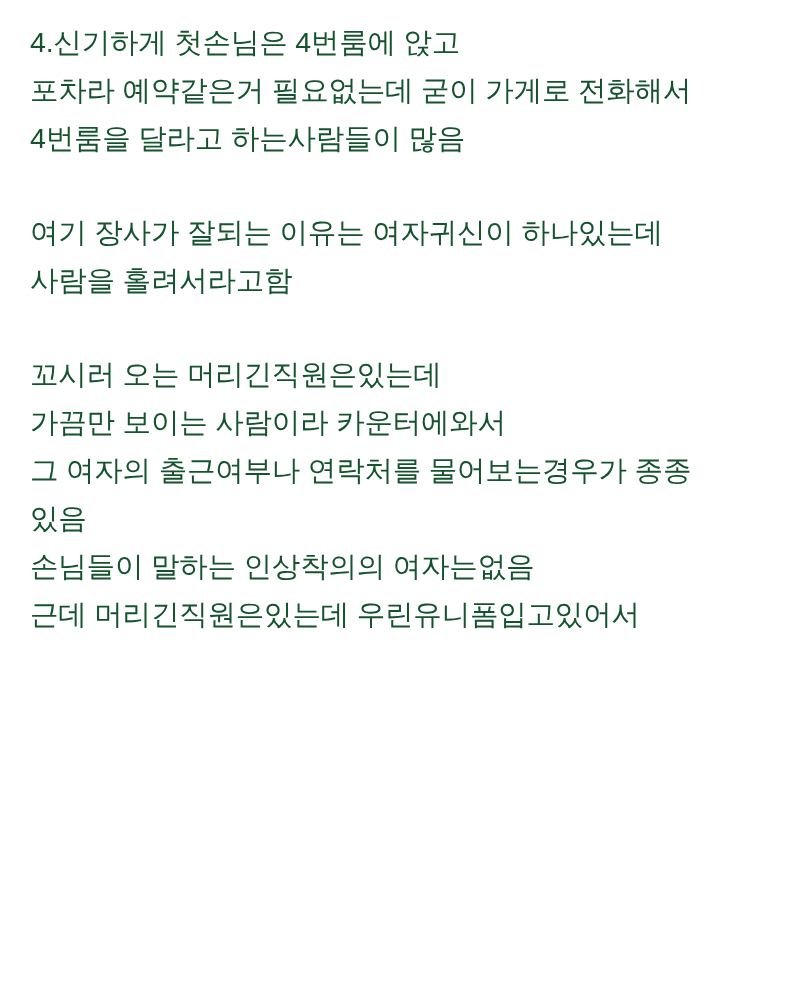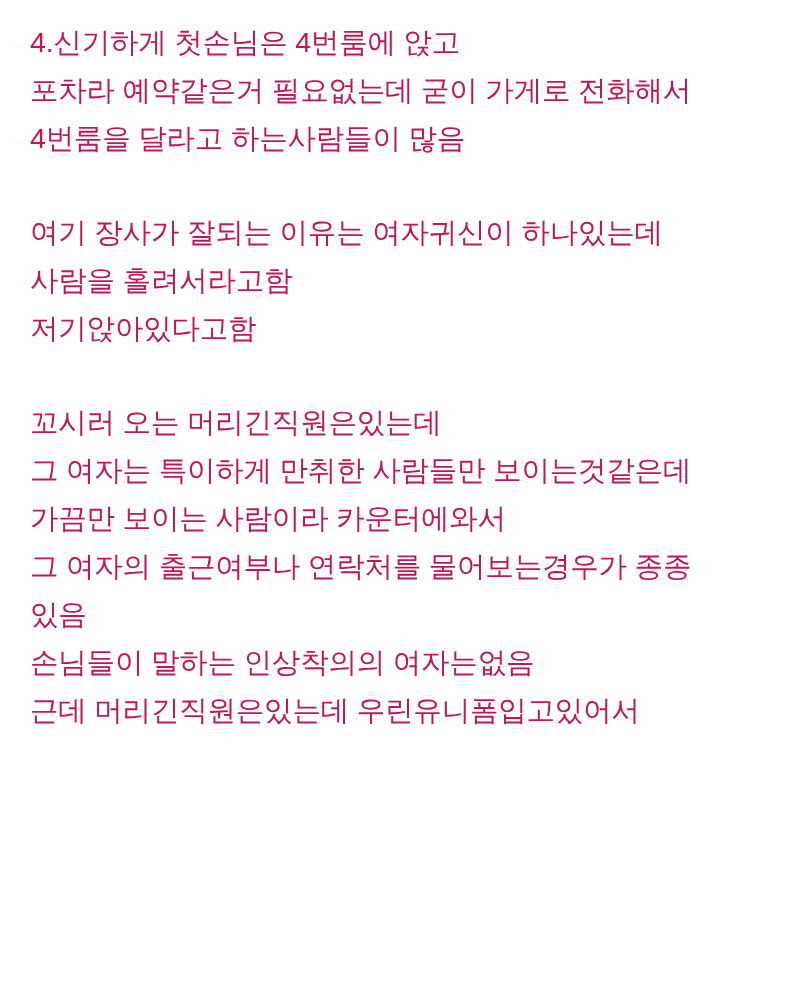--- a/index.html
+++ b/index.html
@@ -26,43 +26,41 @@
   }
   .block:last-child {
     margin-bottom: 0;
   }
   .line {
     font-size: 28.5px;
     line-height: 48px;
     letter-spacing: -0.2px;
     white-space: pre-wrap;
     word-break: keep-all;
-    color: #be185d;
+    color: #14532d;
   }
 </style>
 </head>
 <body>
 
 <div class="page">
 
   <div class="block">
     <div class="line">4.신기하게 첫손님은 4번룸에 앉고</div>
     <div class="line">포차라 예약같은거 필요없는데 굳이 가게로 전화해서</div>
     <div class="line">4번룸을 달라고 하는사람들이 많음</div>
   </div>
 
   <div class="block">
     <div class="line">여기 장사가 잘되는 이유는 여자귀신이 하나있는데</div>
     <div class="line">사람을 홀려서라고함</div>
-    <div class="line">저기앉아있다고함</div>
   </div>
 
   <div class="block">
     <div class="line">꼬시러 오는 머리긴직원은있는데</div>
-    <div class="line">그 여자는 특이하게 만취한 사람들만 보이는것같은데</div>
     <div class="line">가끔만 보이는 사람이라 카운터에와서</div>
     <div class="line">그 여자의 출근여부나 연락처를 물어보는경우가 종종</div>
     <div class="line">있음</div>
     <div class="line">손님들이 말하는 인상착의의 여자는없음</div>
     <div class="line">근데 머리긴직원은있는데 우린유니폼입고있어서</div>
   </div>
 
 </div>
 
 </body></html>

